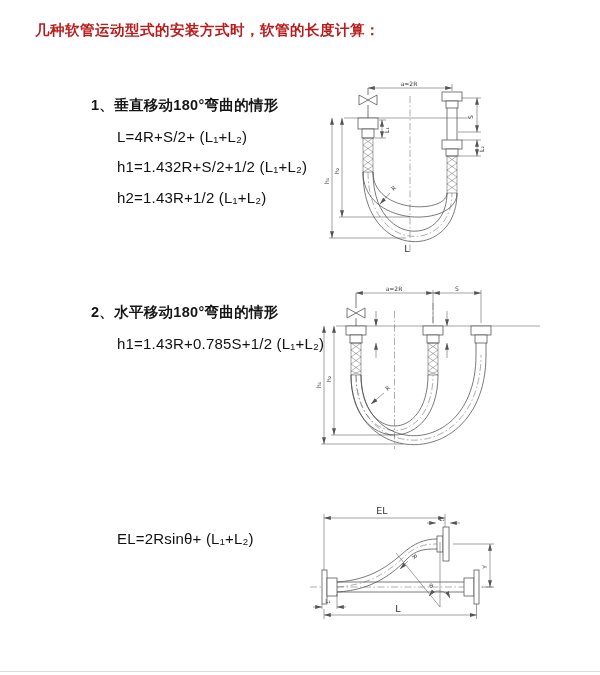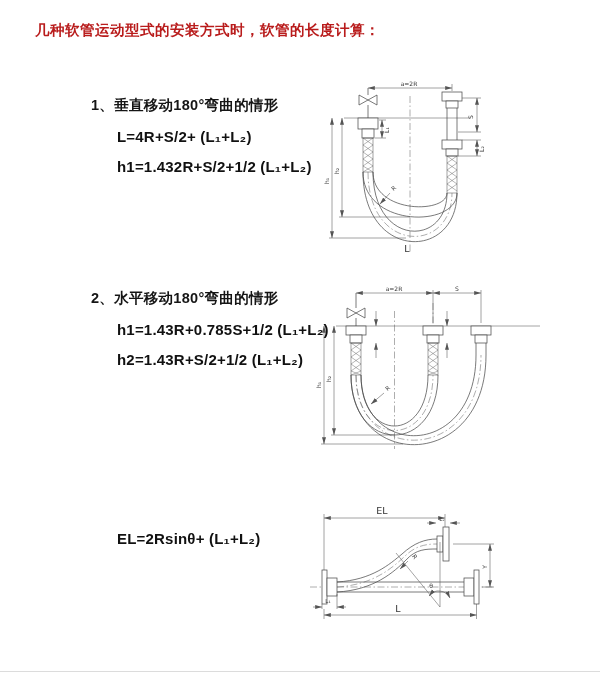--- a/index.html
+++ b/index.html
@@ -2,21 +2,21 @@
 <html><head>
 <meta charset="utf-8">
 <style>
   html,body{margin:0;padding:0;}
   body{width:600px;height:675px;background:#ffffff;position:relative;overflow:hidden;
        font-family:"Liberation Sans","DejaVu Sans",sans-serif;color:#161616;}
   .page-title{position:absolute;left:35px;top:21px;font-size:14.5px;font-weight:700;
        letter-spacing:0.5px;color:#b91c1c;white-space:nowrap;}
   .sec{position:absolute;left:43px;margin-left:48px;}
   .sec-heading{font-size:14.5px;font-weight:700;color:#151515;white-space:nowrap;letter-spacing:0.3px;}
-  .formula{margin:11.5px 0 0 26px;font-size:15px;line-height:19px;color:#111;white-space:nowrap;letter-spacing:0.2px;font-weight:bold;}
+  .formula{margin:11.5px 0 0 26px;font-size:15px;line-height:19px;color:#111;white-space:nowrap;letter-spacing:0.2px;}
   .diagram{position:absolute;}
   svg{display:block;}
   .ln{fill:none;stroke:#4d4d4d;stroke-width:0.75;}
   .thin{fill:none;stroke:#5a5a5a;stroke-width:0.55;}
   .cl{fill:none;stroke:#6b6b6b;stroke-width:0.55;stroke-dasharray:7 2.5 1.5 2.5;}
   .dim{fill:none;stroke:#555;stroke-width:0.55;}
   .hatch{fill:none;stroke:#4d4d4d;stroke-width:0.4;}
   .fit{fill:#ffffff;stroke:#4d4d4d;stroke-width:0.75;}
   svg text{fill:#333;stroke:none;font-family:"DejaVu Sans","Liberation Sans",sans-serif;}
   .dl{font-size:6px;}
@@ -25,26 +25,26 @@
 </style>
 </head>
 <body>
 
 <div class="page-title">几种软管运动型式的安装方式时，软管的长度计算：</div>
 
 <div class="sec" style="top:96px;">
   <div class="sec-heading">1、垂直移动180°弯曲的情形</div>
   <div class="formula">L=4R+S/2+ (L₁+L₂)</div>
   <div class="formula">h1=1.432R+S/2+1/2 (L₁+L₂)</div>
-</div>
-
-<div class="sec" style="top:289px;">
+  <div class="formula">h2=1.43R+1/2 (L₁+L₂)</div>
+</div>
+
+<div class="sec" style="top:303px;">
   <div class="sec-heading">2、水平移动180°弯曲的情形</div>
   <div class="formula">h1=1.43R+0.785S+1/2 (L₁+L₂)</div>
-  <div class="formula">h2=1.43R+S/2+1/2 (L₁+L₂)</div>
 </div>
 
 <div class="sec" style="top:517px;">
   <div class="formula">EL=2Rsinθ+ (L₁+L₂)</div>
 </div>
 
 <div class="diagram" style="left:310px;top:76px;">
 <svg width="260" height="182" viewBox="0 0 260 182">
   <defs>
     <marker id="d1ar" viewBox="0 0 7 5" refX="6.8" refY="2.5" markerWidth="7" markerHeight="5" markerUnits="userSpaceOnUse" orient="auto-start-reverse">

